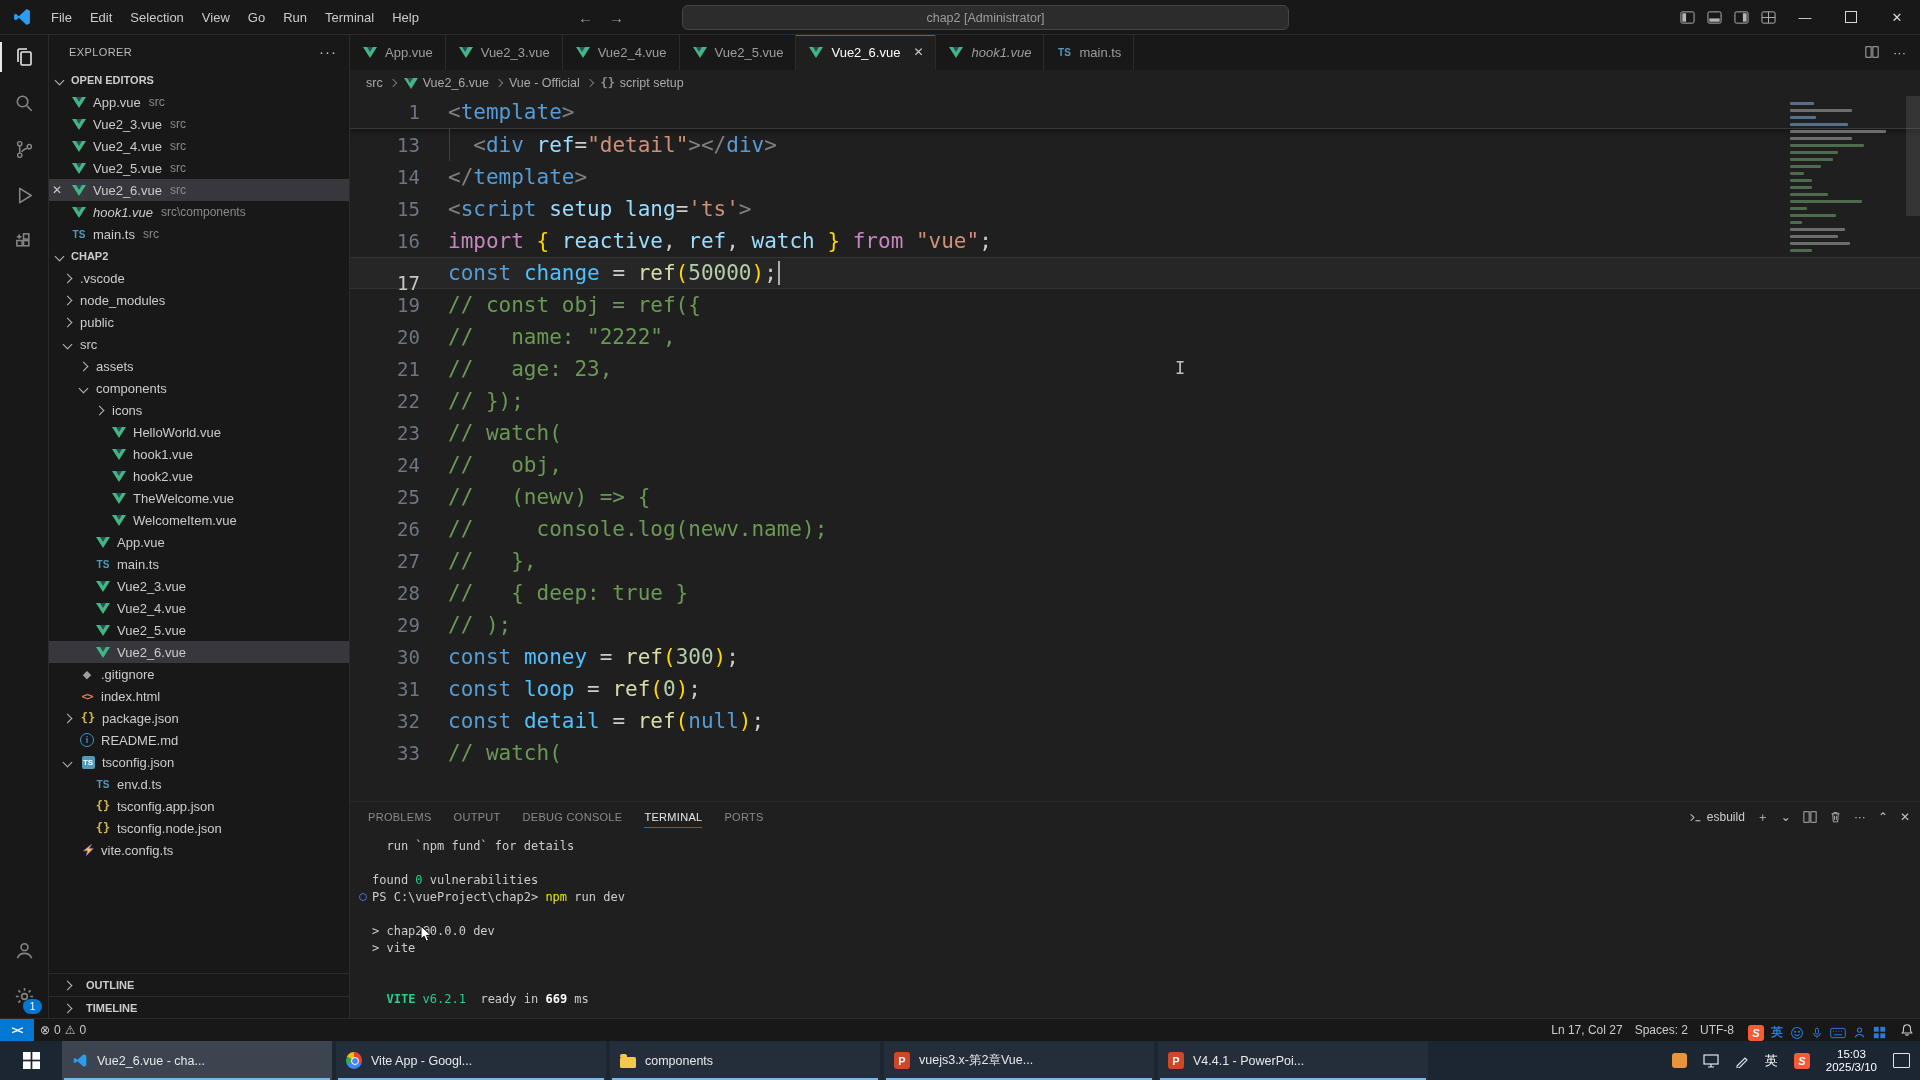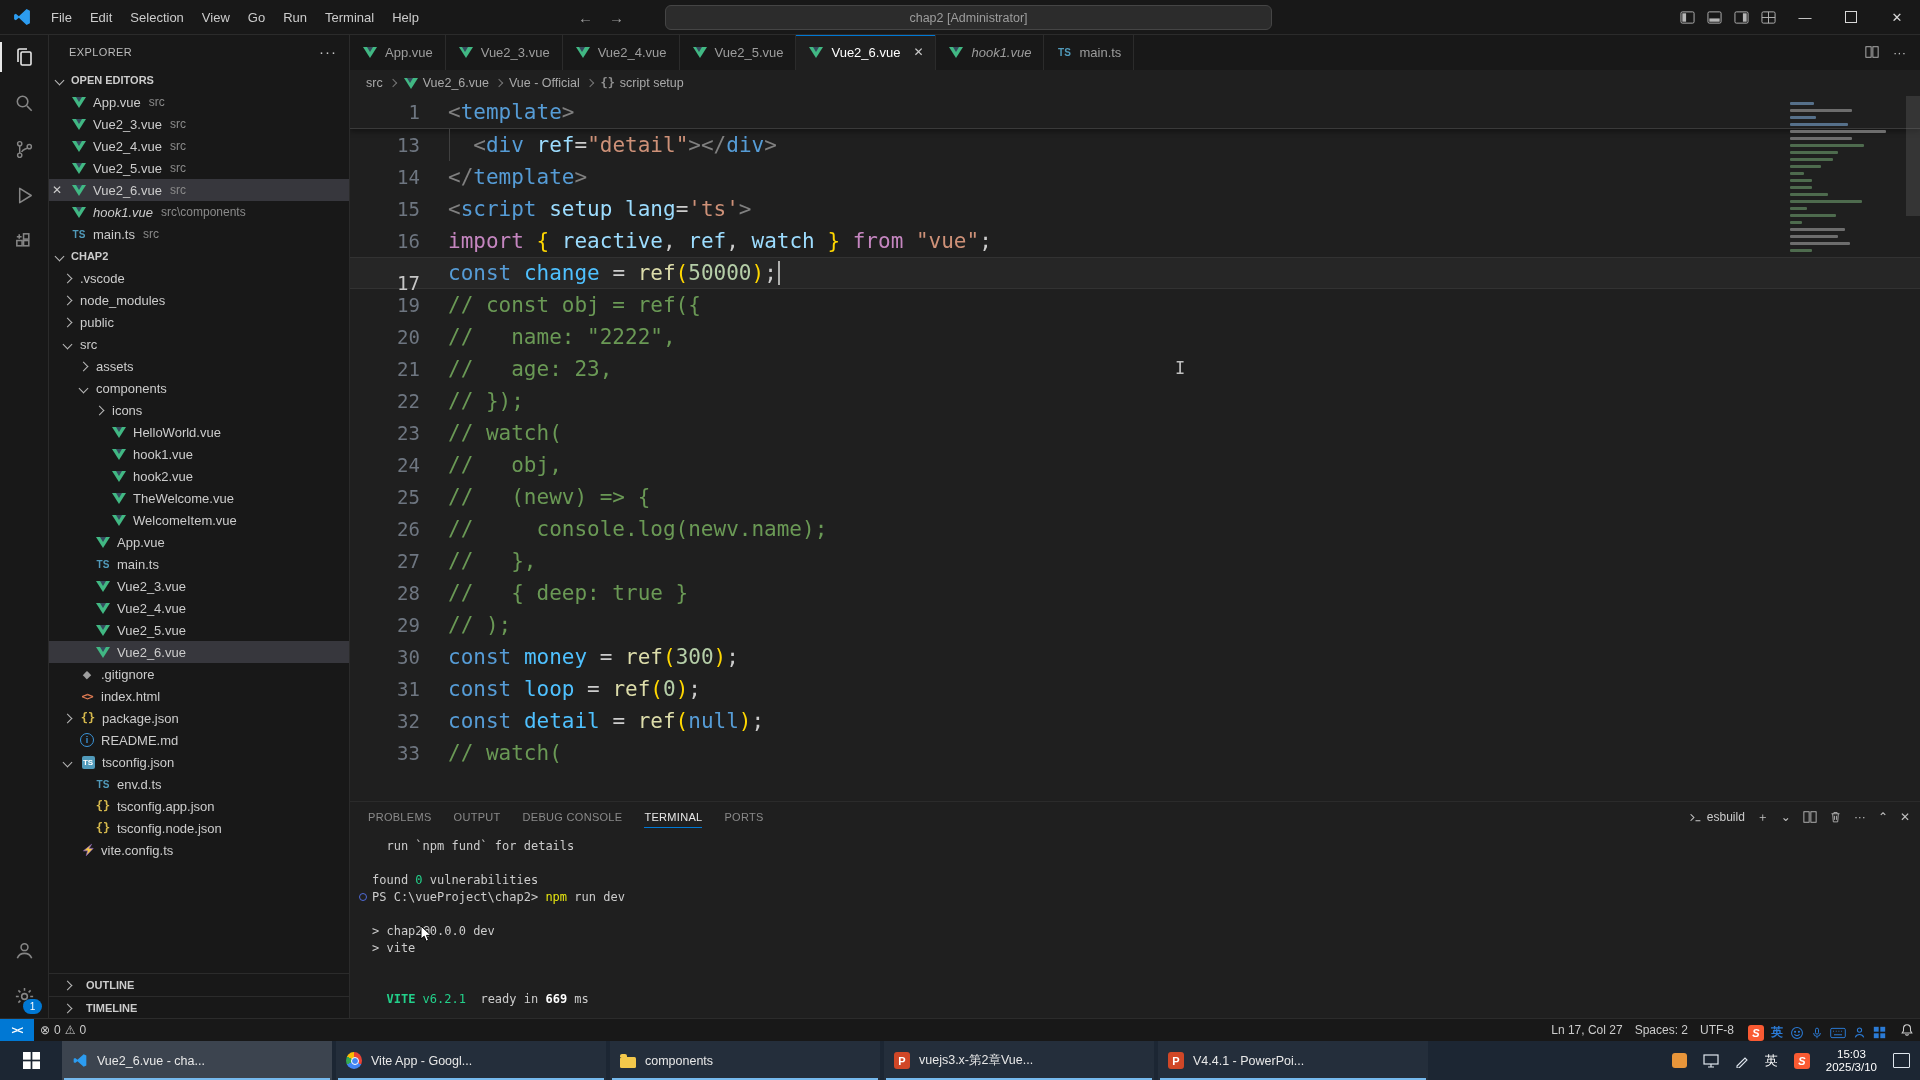--- a/index.html
+++ b/index.html
@@ -7,21 +7,21 @@
     font-family:"Liberation Sans",sans-serif;color:#cccccc;font-size:13px;-webkit-font-smoothing:antialiased;}
   .mono{font-family:"DejaVu Sans Mono",monospace;}
 
   
   .titlebar{position:absolute;top:0;left:0;right:0;height:34px;background:var(--shellBg);
     border-bottom:1px solid var(--border);display:flex;align-items:center;z-index:30;}
   .tb-logo{width:20px;height:20px;margin:0 10px 0 12px;}
   .menus{display:flex;}
   .menu-item{padding:4px 9px;border-radius:4px;color:#cccccc;font-size:13px;cursor:default;}
   .nav-arrows{margin-left:150px;display:flex;gap:16px;color:#9d9d9d;font-size:15px;}
-  .cmd-center{position:absolute;left:665px;top:5px;width:605px;height:23px;background:#2c2c2c;
+  .cmd-center{position:absolute;left:682px;top:5px;width:605px;height:23px;background:#2c2c2c;
     border:1px solid #454545;border-radius:6px;display:flex;align-items:center;justify-content:center;
     color:#9d9d9d;font-size:12.5px;}
   .tb-right{position:absolute;right:0;top:0;height:34px;display:flex;align-items:center;}
   .layout-ico{width:27px;height:26px;display:flex;align-items:center;justify-content:center;color:#b5b5b5;}
   .win-btn{width:46px;height:33px;display:flex;align-items:center;justify-content:center;color:#d8d8d8;font-size:13px;}
   .win-max{width:10px;height:10px;border:1px solid #d8d8d8;}
 
   
   .shell{position:absolute;top:34px;left:0;right:0;bottom:61px;display:flex;}
   

